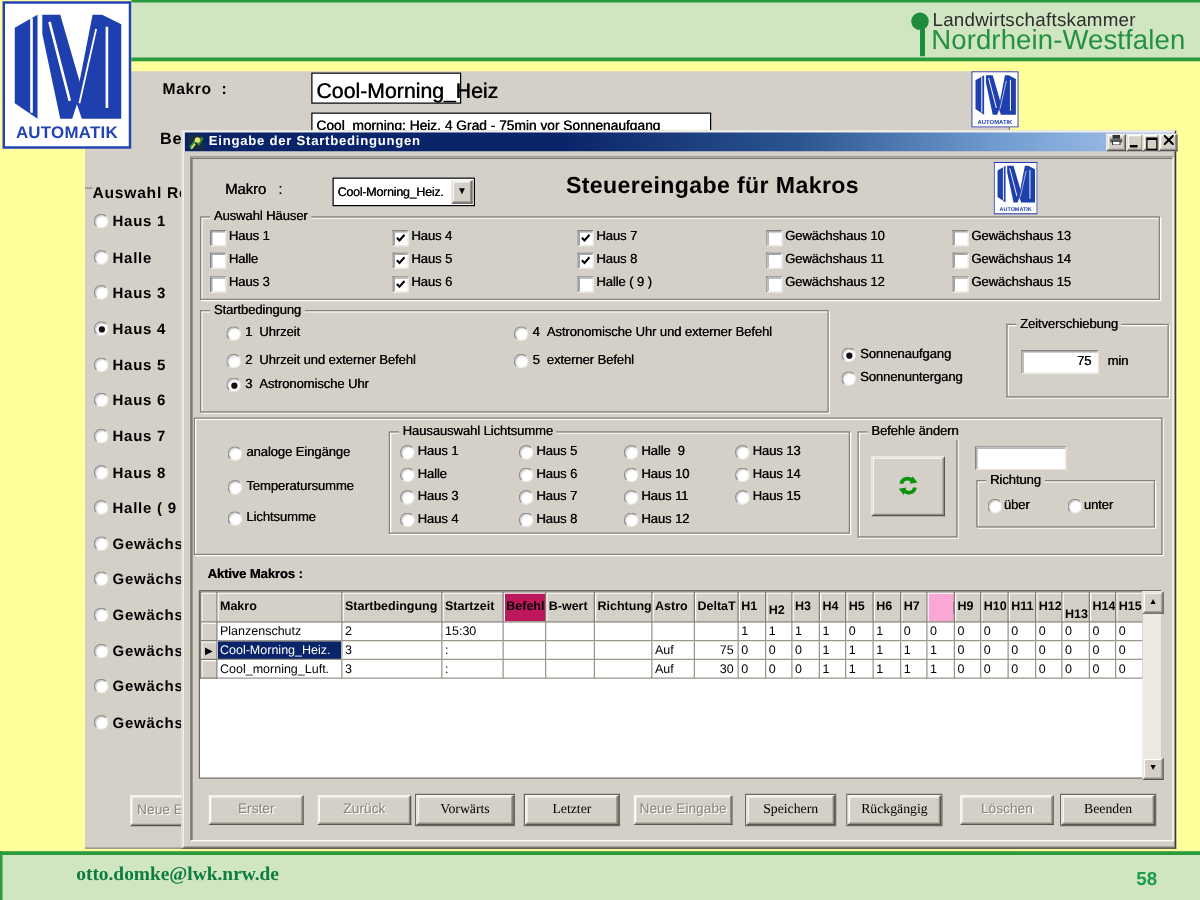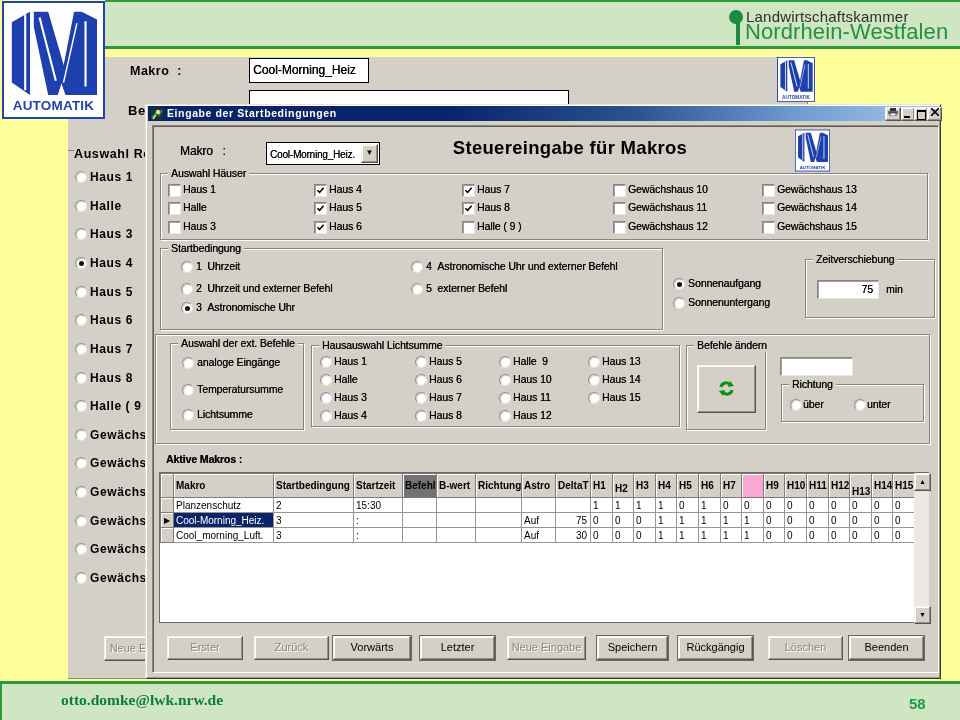--- a/index.html
+++ b/index.html
@@ -14,35 +14,36 @@
 .cb svg{position:absolute;left:1px;top:1px;}
 .rb{position:absolute;width:10px;height:10px;border-radius:50%;background:#fff;border:1px solid;
  border-color:#8f8f8f #e6e3dc #e6e3dc #8f8f8f;box-shadow:inset 1px 1px 1px rgba(100,100,100,.3);}
 .rb.sel::after{content:"";position:absolute;left:2.5px;top:2.5px;width:5px;height:5px;border-radius:50%;background:#111;}
 .lbl{position:absolute;font-size:10.5px;color:#000;white-space:nowrap;line-height:13px;letter-spacing:-0.1px;text-shadow:0.3px 0 #333;}
 .fld{position:absolute;background:#fff;border:1px solid;border-color:#848484 #e9e6df #e9e6df #848484;
  box-shadow:inset 1px 1px 0 rgba(70,70,70,.5);}
 .btn{position:absolute;background:#d4d0c8;border:1px solid;border-color:#f4f2ec #555 #555 #f4f2ec;
  box-shadow:inset -1px -1px 0 #95917f,inset 1px 1px 0 #fff;
  font-size:11px;text-align:center;color:#000;}
-.btn.dark{box-shadow:inset -1px -1px 0 #95917f,inset 1px 1px 0 #fff,0 0 0 1px #6c695f;}
+.btn.dark{box-shadow:inset -1px -1px 0 #95917f,inset 1px 1px 0 #fff,0 0 0 1px #6c695f;font-family:Liberation Serif, serif;}
 .btn.dis{color:#8a867c;text-shadow:1px 1px 0 #fff;}
 .blbl{position:absolute;font-size:12px;font-weight:bold;letter-spacing:0.6px;white-space:nowrap;color:#000;}
 </style></head><body>
 <div class="abs" style="left:105px;top:0;width:855px;height:49px;background:#d0e5c2;border-top:2px solid #2b9a3a;border-bottom:3px solid #2b9a3a;box-sizing:border-box;"></div>
 <div class="abs" style="left:729px;top:10px;width:14px;height:14px;border-radius:50%;background:#1f8c3d;"></div>
 <div class="abs" style="left:736px;top:23px;width:4px;height:22px;background:#1f8c3d;"></div>
 <div class="abs" style="left:746px;top:8px;font-size:15px;color:#2d2d2d;letter-spacing:0.2px;">Landwirtschaftskammer</div>
 <div class="abs" style="left:745px;top:19px;font-size:22px;color:#23913f;letter-spacing:0.1px;">Nordrhein-Westfalen</div>
 <div class="win" style="left:68px;top:57px;width:740px;height:622px;border-right:1px solid #8a8678;border-bottom:1px solid #8a8678;box-sizing:border-box;">
 <div class="blbl" style="left:62px;top:7px;font-size:12.5px;letter-spacing:0.5px;">Makro&nbsp;&nbsp;:</div>
 <div class="fld" style="left:181px;top:1px;width:118px;height:23px;border-color:#000;box-shadow:none;border-width:1px;"></div>
-<div class="abs" style="left:185px;top:6px;font-size:12px;text-shadow:0.4px 0 #222;">Cool-Morning_Heiz</div>
+<div class="abs" style="left:185px;top:6px;font-size:17px;text-shadow:0.4px 0 #222;">Cool-Morning_Heiz</div>
 <div class="blbl" style="left:60px;top:46px;font-size:13px;">Be</div>
 <div class="fld" style="left:181px;top:33px;width:318px;height:23px;border-color:#000;box-shadow:none;border-width:1px;"></div>
+<div class="abs" style="left:185px;top:38px;font-size:11px;white-space:nowrap;text-shadow:0.4px 0 #222;">Cool_morning: Heiz. 4 Grad - 75min vor Sonnenaufgang</div>
 <div id="bglogo" class="abs" style="left:709px;top:0px;width:38px;height:45px;"><svg width="38" height="45" viewBox="0 0 104 124">
         <rect x="1" y="1" width="102" height="122" fill="#fff" stroke="#2a3cae" stroke-width="2.5"></rect>
         <g transform="translate(3,3)">
           <g fill="#1e3fae">
             <path d="M6 17 L25 6 L25 93 L6 80 Z"></path>
             <path d="M29 6 L44 6 L62 68 L54 93 L44 93 L29 22 Z"></path>
             <path d="M57 78 L71 6 L79 6 L95 14 L95 93 L62 93 Z"></path>
           </g>
           <path d="M20 9 L20 88 M35 12 L52 78 M83 16 L83 84" stroke="#fff" stroke-width="2.2" fill="none"></path>
           <path d="M60 80 L74 18" stroke="#fff" stroke-width="1.5" fill="none"></path>
@@ -212,23 +213,20 @@
     <div class="lbl" style="left:688px;top:277px;">Sonnenaufgang</div>
 <div class="rb" style="left:673px;top:297px;"></div>
     <div class="lbl" style="left:688px;top:296px;">Sonnenuntergang</div>
 <div class="gb" style="left:805px;top:259px;width:128px;height:57px;">
       <b>Zeitverschiebung</b>
     </div>
 <div class="fld" style="left:817px;top:280px;width:60px;height:17px;"></div>
 <div class="lbl" style="left:817px;top:283px;width:56px;text-align:right;">75</div>
 <div class="lbl" style="left:886px;top:283px;">min</div>
 <div class="gb" style="left:155px;top:334px;width:773px;height:108px;"></div>
-<div class="gb" style="left:170px;top:343px;width:132px;height:85px;">
-      <b>Auswahl der ext. Befehle</b>
-    </div>
 <div class="rb" style="left:182px;top:357px;"></div>
     <div class="lbl" style="left:197px;top:356px;font-size:10.5px;">analoge Eingänge</div>
 <div class="rb" style="left:182px;top:384px;"></div>
     <div class="lbl" style="left:197px;top:383px;font-size:10.5px;">Temperatursumme</div>
 <div class="rb" style="left:182px;top:409px;"></div>
     <div class="lbl" style="left:197px;top:408px;font-size:10.5px;">Lichtsumme</div>
 <div class="gb" style="left:311px;top:345px;width:367px;height:80px;">
       <b>Hausauswahl Lichtsumme</b>
     </div>
 <div class="rb" style="left:320px;top:356px;"></div>
@@ -308,21 +306,21 @@
           <col style="width:22px">
           <col style="width:21px">
           <col style="width:22px">
         </colgroup>
 <tbody>
           <tr style="height:16px;">
 <td style="background:#d4d0c8;border:1px solid #807c72;box-shadow:inset 1px 1px 0 #fff;font-size:10px;font-weight:bold;padding:0 0 0 2px;overflow:hidden;white-space:nowrap;"></td>
 <td style="background:#d4d0c8;border:1px solid #807c72;box-shadow:inset 1px 1px 0 #fff;font-size:10px;font-weight:bold;padding:0 0 0 2px;overflow:hidden;white-space:nowrap;">Makro</td>
 <td style="background:#d4d0c8;border:1px solid #807c72;box-shadow:inset 1px 1px 0 #fff;font-size:10px;font-weight:bold;padding:0 0 0 2px;overflow:hidden;white-space:nowrap;">Startbedingung</td>
 <td style="background:#d4d0c8;border:1px solid #807c72;box-shadow:inset 1px 1px 0 #fff;font-size:10px;font-weight:bold;padding:0 0 0 2px;overflow:hidden;white-space:nowrap;">Startzeit</td>
-<td style="background:#737373;border:1px solid #807c72;box-shadow:inset 1px 1px 0 #fff;font-size:10px;font-weight:bold;padding:0 0 0 2px;overflow:hidden;white-space:nowrap;">Befehl</td>
+<td style="background:#be185d;border:1px solid #807c72;box-shadow:inset 1px 1px 0 #fff;font-size:10px;font-weight:bold;padding:0 0 0 2px;overflow:hidden;white-space:nowrap;">Befehl</td>
 <td style="background:#d4d0c8;border:1px solid #807c72;box-shadow:inset 1px 1px 0 #fff;font-size:10px;font-weight:bold;padding:0 0 0 2px;overflow:hidden;white-space:nowrap;">B-wert</td>
 <td style="background:#d4d0c8;border:1px solid #807c72;box-shadow:inset 1px 1px 0 #fff;font-size:10px;font-weight:bold;padding:0 0 0 2px;overflow:hidden;white-space:nowrap;">Richtung</td>
 <td style="background:#d4d0c8;border:1px solid #807c72;box-shadow:inset 1px 1px 0 #fff;font-size:10px;font-weight:bold;padding:0 0 0 2px;overflow:hidden;white-space:nowrap;">Astro</td>
 <td style="background:#d4d0c8;border:1px solid #807c72;box-shadow:inset 1px 1px 0 #fff;font-size:10px;font-weight:bold;padding:0 0 0 2px;overflow:hidden;white-space:nowrap;">DeltaT</td>
 <td style="background:#d4d0c8;border:1px solid #807c72;box-shadow:inset 1px 1px 0 #fff;font-size:10px;font-weight:bold;padding:0 0 0 2px;overflow:hidden;white-space:nowrap;">H1</td>
 <td style="background:#d4d0c8;border:1px solid #807c72;box-shadow:inset 1px 1px 0 #fff;font-size:10px;font-weight:bold;padding:5px 0 0 2px;overflow:hidden;white-space:nowrap;">H2</td>
 <td style="background:#d4d0c8;border:1px solid #807c72;box-shadow:inset 1px 1px 0 #fff;font-size:10px;font-weight:bold;padding:0 0 0 2px;overflow:hidden;white-space:nowrap;">H3</td>
 <td style="background:#d4d0c8;border:1px solid #807c72;box-shadow:inset 1px 1px 0 #fff;font-size:10px;font-weight:bold;padding:0 0 0 2px;overflow:hidden;white-space:nowrap;">H4</td>
 <td style="background:#d4d0c8;border:1px solid #807c72;box-shadow:inset 1px 1px 0 #fff;font-size:10px;font-weight:bold;padding:0 0 0 2px;overflow:hidden;white-space:nowrap;">H5</td>
 <td style="background:#d4d0c8;border:1px solid #807c72;box-shadow:inset 1px 1px 0 #fff;font-size:10px;font-weight:bold;padding:0 0 0 2px;overflow:hidden;white-space:nowrap;">H6</td>

